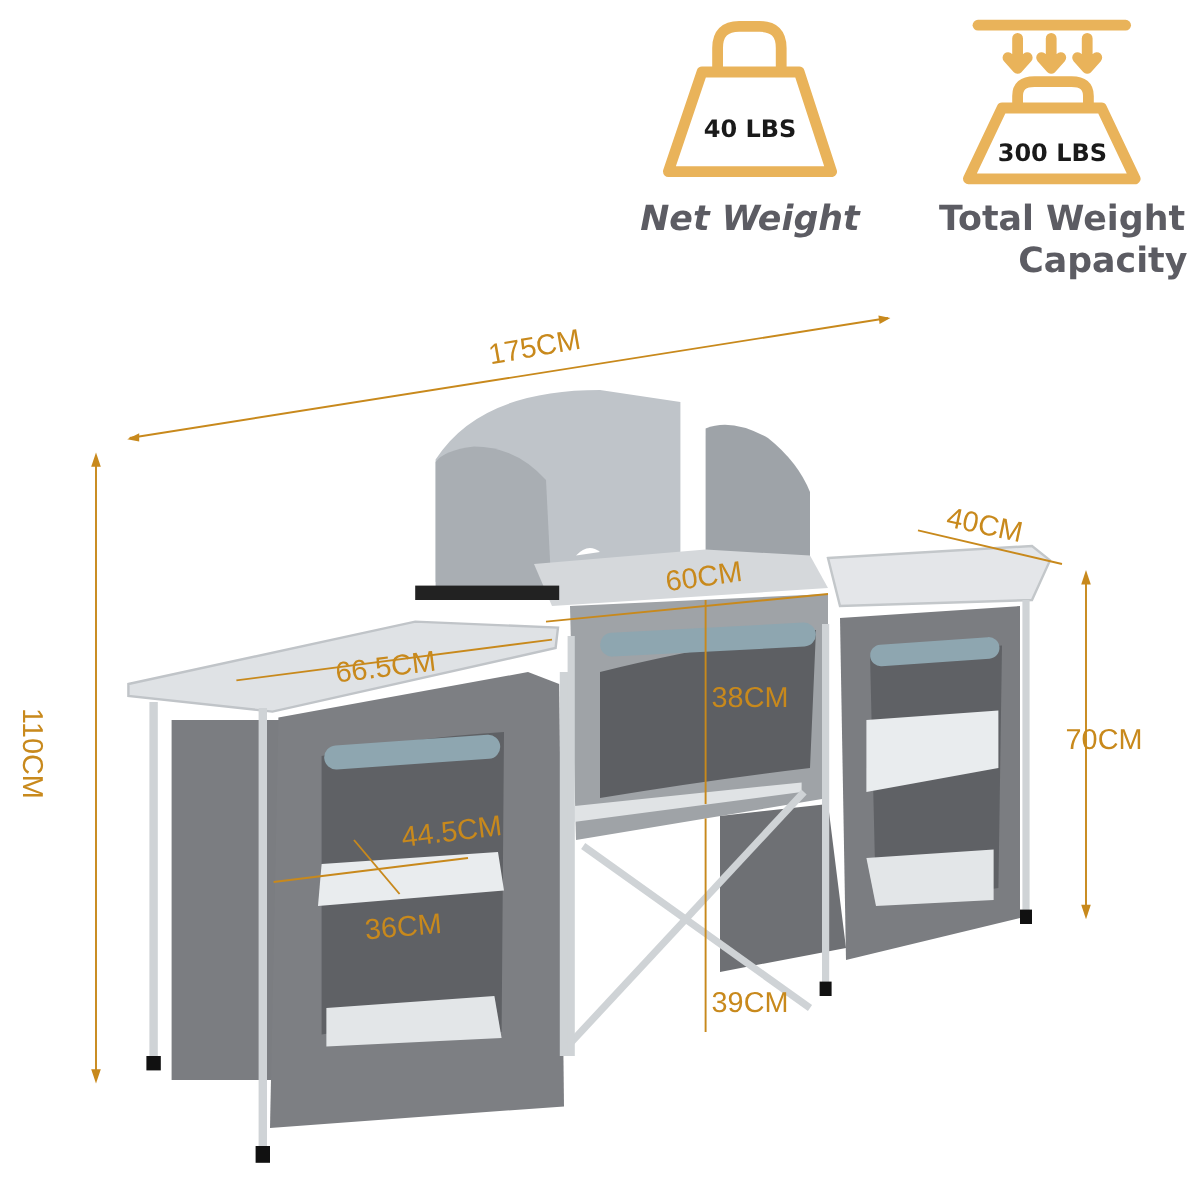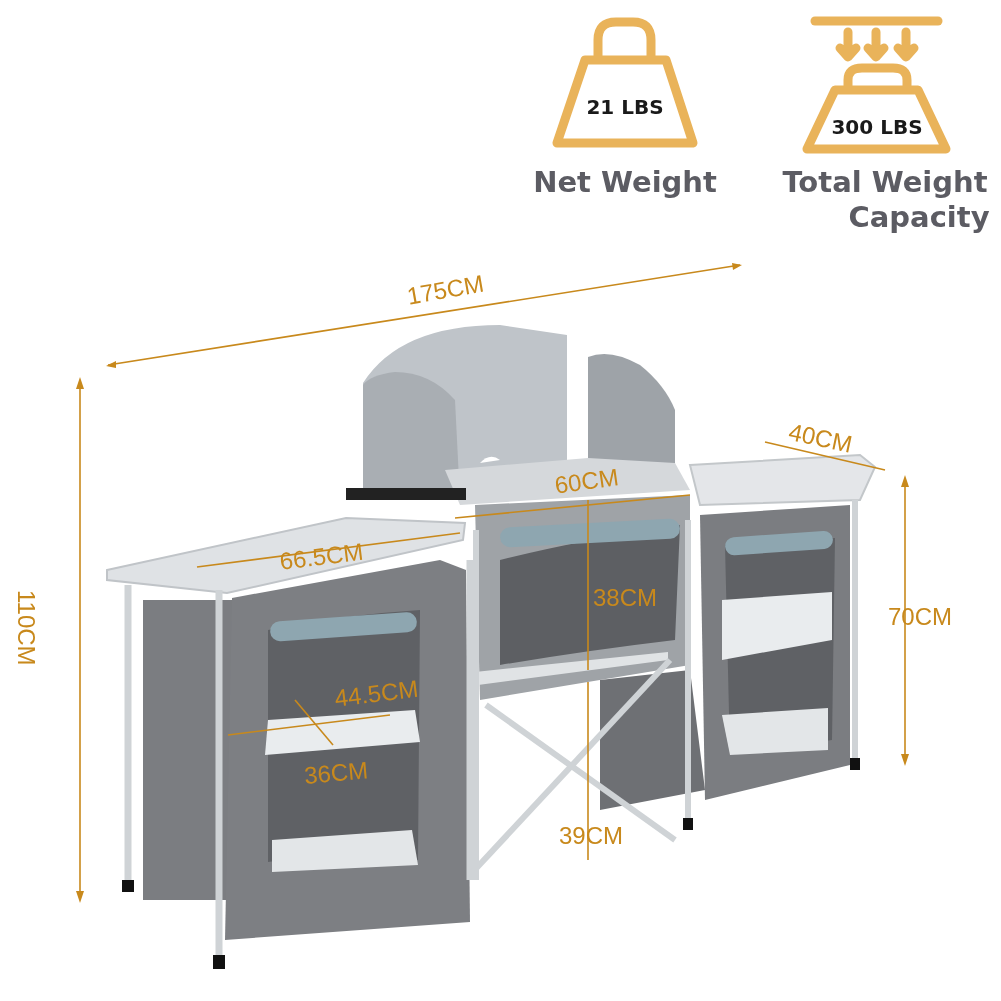--- a/index.html
+++ b/index.html
@@ -88,29 +88,29 @@
     <line x1="228" y1="735" x2="390" y2="715"></line>
     <line x1="295" y1="700" x2="333" y2="745"></line>
     <line x1="588" y1="500" x2="588" y2="670"></line>
     <line x1="588" y1="682" x2="588" y2="860"></line>
     <line x1="905" y1="478" x2="905" y2="763"></line>
     <polygon points="905,475 901,487 909,487" stroke="none"></polygon>
     <polygon points="905,766 901,754 909,754" stroke="none"></polygon>
   </g>
 </svg>
 
-<div class="badge-text" style="left:560px;top:95px;width:130px;">21 LBS</div>
-<div class="caption" style="left:520px;top:165px;width:210px;">Net Weight</div>
+<div class="badge-text" style="left:560px;top:95px;width:130px;">40 LBS</div>
+<div class="caption" style="left:520px;top:165px;width:210px;font-style:italic;">Net Weight</div>
 
 <div class="badge-text" style="left:812px;top:115px;width:130px;">300 LBS</div>
 <div class="caption" style="left:770px;top:165px;width:230px;text-align:center;">Total Weight</div>
 <div class="caption" style="left:804px;top:200px;width:230px;">Capacity</div>
 
 <div class="dim" style="left:405px;top:283px;transform:rotate(-10deg);">175CM</div>
 <div class="dim" style="left:40px;top:590px;transform:rotate(90deg);">110CM</div>
 <div class="dim" style="left:792px;top:418px;transform:rotate(12deg);">40CM</div>
 <div class="dim" style="left:553px;top:472px;transform:rotate(-8deg);">60CM</div>
 <div class="dim" style="left:278px;top:548px;transform:rotate(-7deg);">66.5CM</div>
 <div class="dim" style="left:333px;top:685px;transform:rotate(-7deg);">44.5CM</div>
 <div class="dim" style="left:303px;top:762px;transform:rotate(-5deg);">36CM</div>
-<div class="dim" style="left:593px;top:584px;">38CM</div>
-<div class="dim" style="left:559px;top:822px;">39CM</div>
+<div class="dim" style="left:593px;top:568px;">38CM</div>
+<div class="dim" style="left:593px;top:822px;">39CM</div>
 <div class="dim" style="left:888px;top:603px;">70CM</div>
 
 </body></html>

